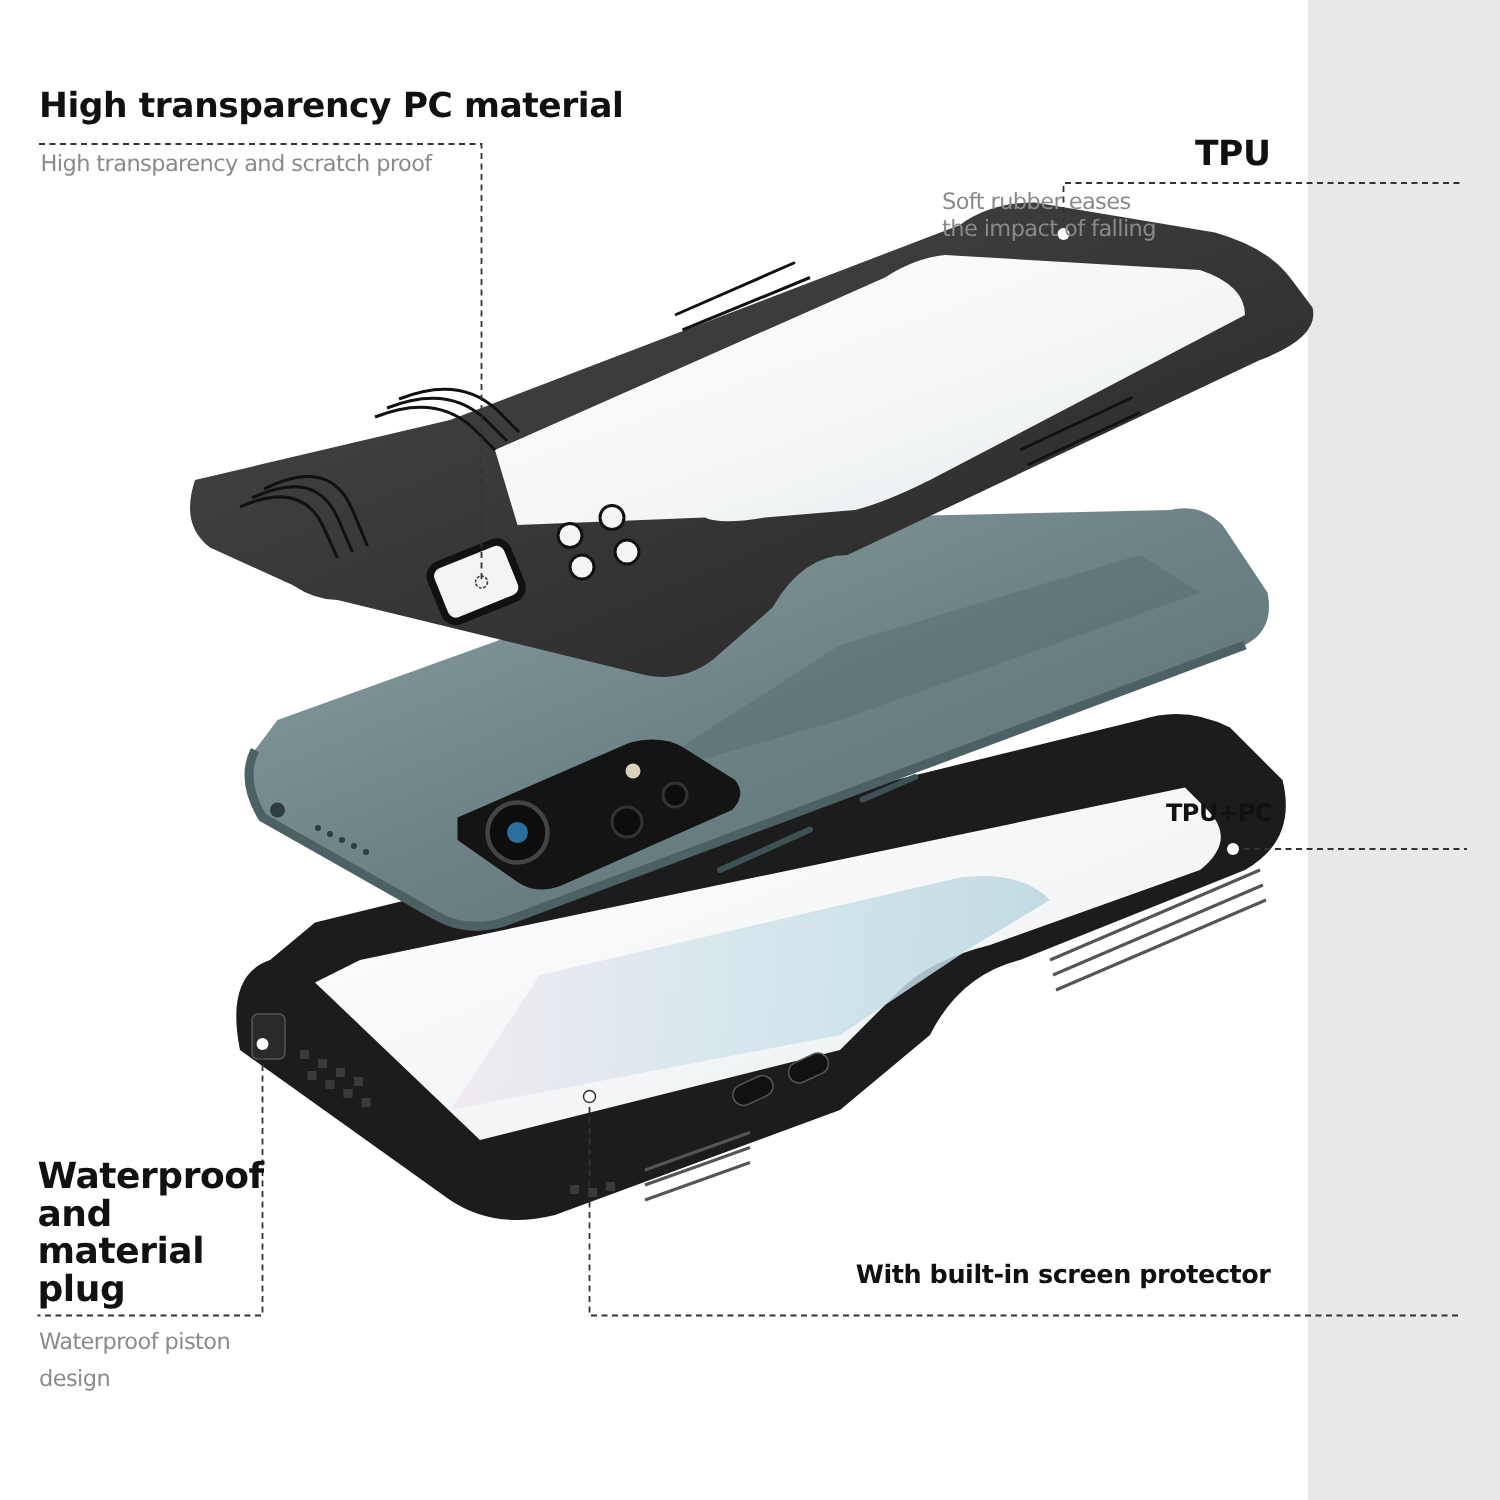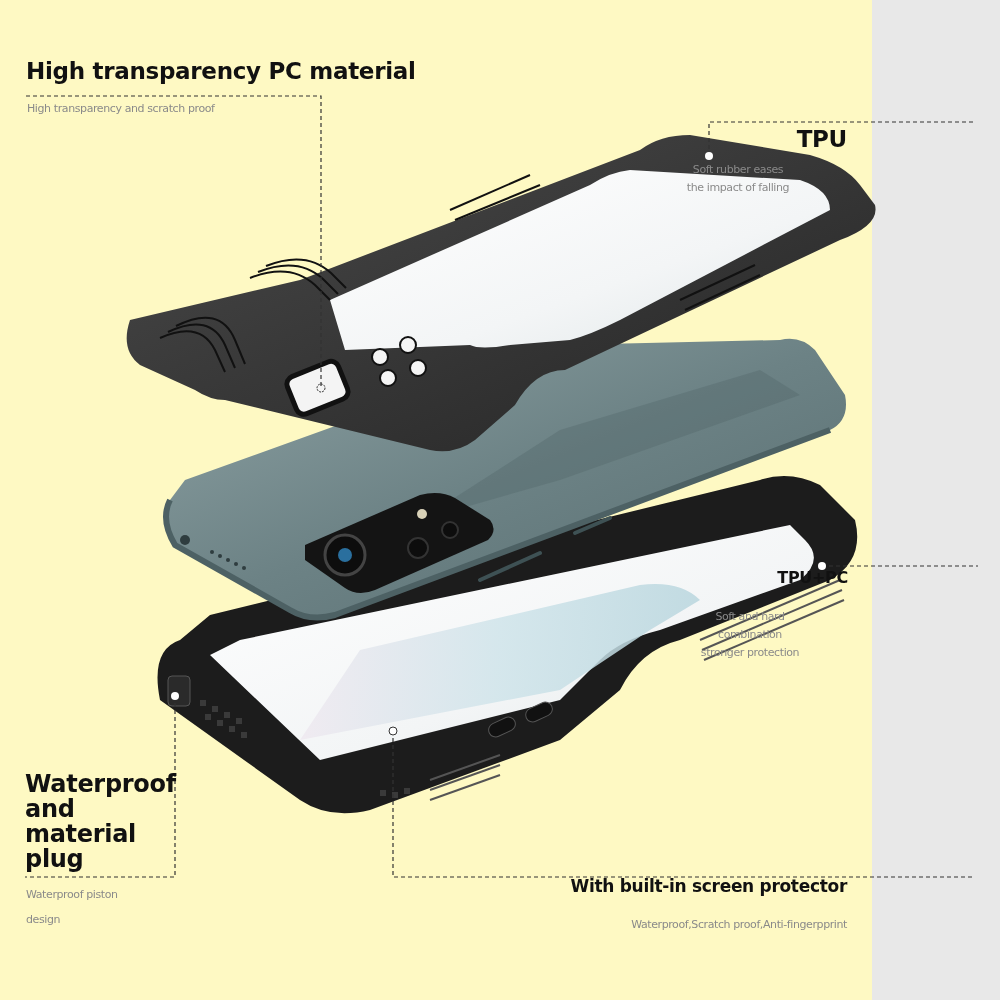--- a/index.html
+++ b/index.html
@@ -1,22 +1,22 @@
 <!DOCTYPE html>
 <html><head>
 <meta charset="utf-8">
 <style>
   * { margin: 0; padding: 0; box-sizing: border-box; }
   html, body { width: 1000px; height: 1000px; background: #e8e8e8; overflow: hidden; }
   body { position: relative; font-family: "DejaVu Sans", "Liberation Sans", sans-serif; }
-  .canvas { position: absolute; left: 0; top: 0; width: 872px; height: 1000px; background: #fef9c3; }
+  .canvas { position: absolute; left: 0; top: 0; width: 872px; height: 1000px; background: #ffffff; }
   svg.art { position: absolute; left: 0; top: 0; width: 1000px; height: 1000px; }
   .title { position: absolute; color: #111; font-weight: bold; letter-spacing: -0.3px; }
-  .sub { position: absolute; color: #8a8a8a; font-size: 11px; line-height: 18px; letter-spacing: -0.4px; }
-  .right { text-align: center; margin-top: 36px; }
+  .sub { position: absolute; color: #8a8a8a; font-size: 15px; line-height: 18px; letter-spacing: -0.4px; }
+  .right { text-align: left; }
 
   #t-pc { left: 26px; top: 58px; font-size: 23px; }
   #s-pc { left: 27px; top: 100px; }
 
   #t-tpu { right: 25px; top: 90px; font-size: 23px; }
   #s-tpu { right: 24px; top: 125px; width: 220px; }
 
   #t-tpupc { right: 24px; top: 532px; font-size: 16px; }
   #s-tpupc { right: 22px; top: 572px; width: 200px; }
 
@@ -166,33 +166,27 @@
   <div class="title" id="t-pc">High transparency PC material</div>
   <div class="sub" id="s-pc">High transparency and scratch proof</div>
 
   <div class="title right" id="t-tpu">TPU</div>
   <div class="sub right" id="s-tpu">
     <div>Soft rubber eases</div>
     <div>the impact of falling</div>
   </div>
 
   <div class="title right" id="t-tpupc">TPU+PC</div>
-  <div class="sub right" id="s-tpupc">
-    <div>Soft and hard</div>
-    <div>combination</div>
-    <div>stronger protection</div>
-  </div>
 
   <div class="title" id="t-plug">
     <div>Waterproof</div>
     <div>and</div>
     <div>material</div>
     <div>plug</div>
   </div>
   <div class="sub" id="s-plug">
     <div>Waterproof piston</div>
     <div>design</div>
   </div>
 
   <div class="title right" id="t-screen">With built-in screen protector</div>
-  <div class="sub right" id="s-screen">Waterproof,Scratch proof,Anti-fingerpprint</div>
 
 </div>
 
 </body></html>

